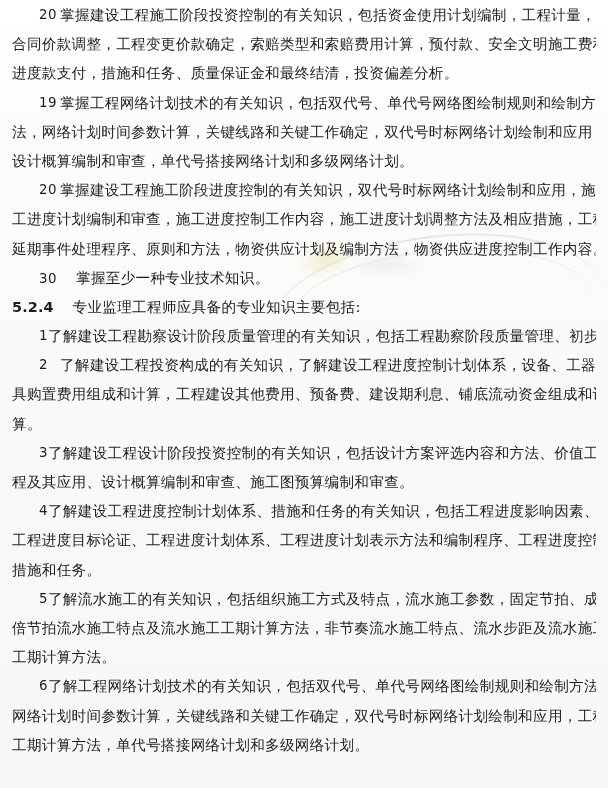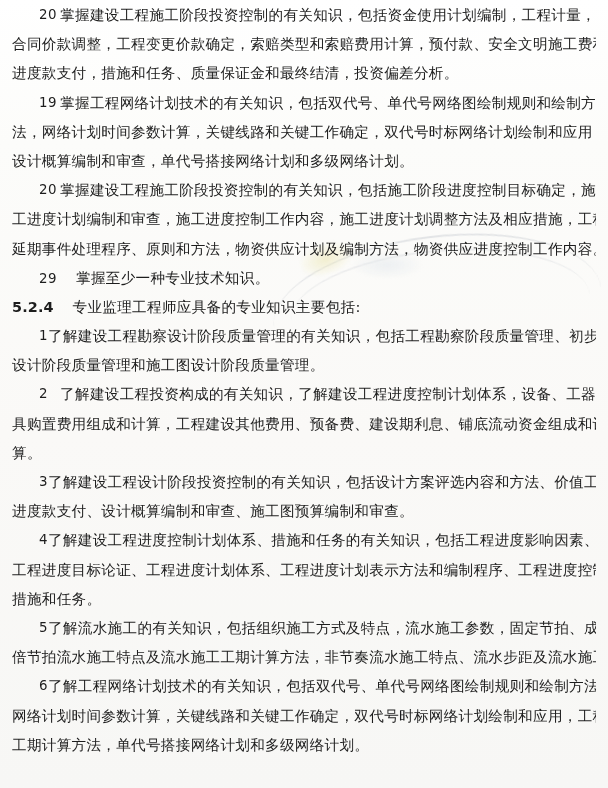--- a/index.html
+++ b/index.html
@@ -135,86 +135,86 @@
   </div>
   <div class="ln justify">
     <span>法，网络计划时间参数计算，关键线路和关键工作确定，双代号时标网络计划绘制和应用，</span>
   </div>
   <div class="ln">
     <span>设计概算编制和审查，单代号搭接网络计划和多级网络计划。</span>
   </div>
 
   <div class="ln justify indent">
     <span class="num">20</span>
-    <span>掌握建设工程施工阶段投资控制的有关知识，包括施工阶段进度控制目标确定，施</span>
+    <span>掌握建设工程施工阶段进度控制的有关知识，双代号时标网络计划绘制和应用，施</span>
   </div>
   <div class="ln justify">
     <span>工进度计划编制和审查，施工进度控制工作内容，施工进度计划调整方法及相应措施，工程</span>
   </div>
   <div class="ln justify">
     <span>延期事件处理程序、原则和方法，物资供应计划及编制方法，物资供应进度控制工作内容。</span>
   </div>
 
   <div class="ln indent">
-    <span class="num">29</span>
+    <span class="num">30</span>
     <span class="gap-sm"></span>
     <span>掌握至少一种专业技术知识。</span>
   </div>
 
   <div class="ln">
     <span class="sec-no">5.2.4</span>
     <span class="gap-sm"></span>
     <span>专业监理工程师应具备的专业知识主要包括:</span>
   </div>
 
   <div class="ln justify indent">
     <span class="num">1</span>
     <span>了解建设工程勘察设计阶段质量管理的有关知识，包括工程勘察阶段质量管理、初步</span>
   </div>
-  <div class="ln">
-    <span>设计阶段质量管理和施工图设计阶段质量管理。</span>
-  </div>
 
   <div class="ln justify indent">
     <span class="num">2</span>
     <span>了解建设工程投资构成的有关知识，了解建设工程进度控制计划体系，设备、工器</span>
   </div>
   <div class="ln justify">
     <span>具购置费用组成和计算，工程建设其他费用、预备费、建设期利息、铺底流动资金组成和计</span>
   </div>
   <div class="ln">
     <span>算。</span>
   </div>
 
   <div class="ln justify indent">
     <span class="num">3</span>
     <span>了解建设工程设计阶段投资控制的有关知识，包括设计方案评选内容和方法、价值工</span>
   </div>
   <div class="ln">
-    <span>进度款支付、设计概算编制和审查、施工图预算编制和审查。</span>
+    <span>程及其应用、设计概算编制和审查、施工图预算编制和审查。</span>
   </div>
 
   <div class="ln justify indent">
     <span class="num">4</span>
     <span>了解建设工程进度控制计划体系、措施和任务的有关知识，包括工程进度影响因素、</span>
   </div>
   <div class="ln justify">
     <span>工程进度目标论证、工程进度计划体系、工程进度计划表示方法和编制程序、工程进度控制</span>
   </div>
   <div class="ln">
     <span>措施和任务。</span>
   </div>
 
   <div class="ln justify indent">
     <span class="num">5</span>
     <span>了解流水施工的有关知识，包括组织施工方式及特点，流水施工参数，固定节拍、成</span>
   </div>
   <div class="ln justify">
     <span>倍节拍流水施工特点及流水施工工期计算方法，非节奏流水施工特点、流水步距及流水施工</span>
   </div>
+  <div class="ln">
+    <span>工期计算方法。</span>
+  </div>
 
   <div class="ln justify indent">
     <span class="num">6</span>
     <span>了解工程网络计划技术的有关知识，包括双代号、单代号网络图绘制规则和绘制方法，</span>
   </div>
   <div class="ln justify">
     <span>网络计划时间参数计算，关键线路和关键工作确定，双代号时标网络计划绘制和应用，工程</span>
   </div>
   <div class="ln">
     <span>工期计算方法，单代号搭接网络计划和多级网络计划。</span>

